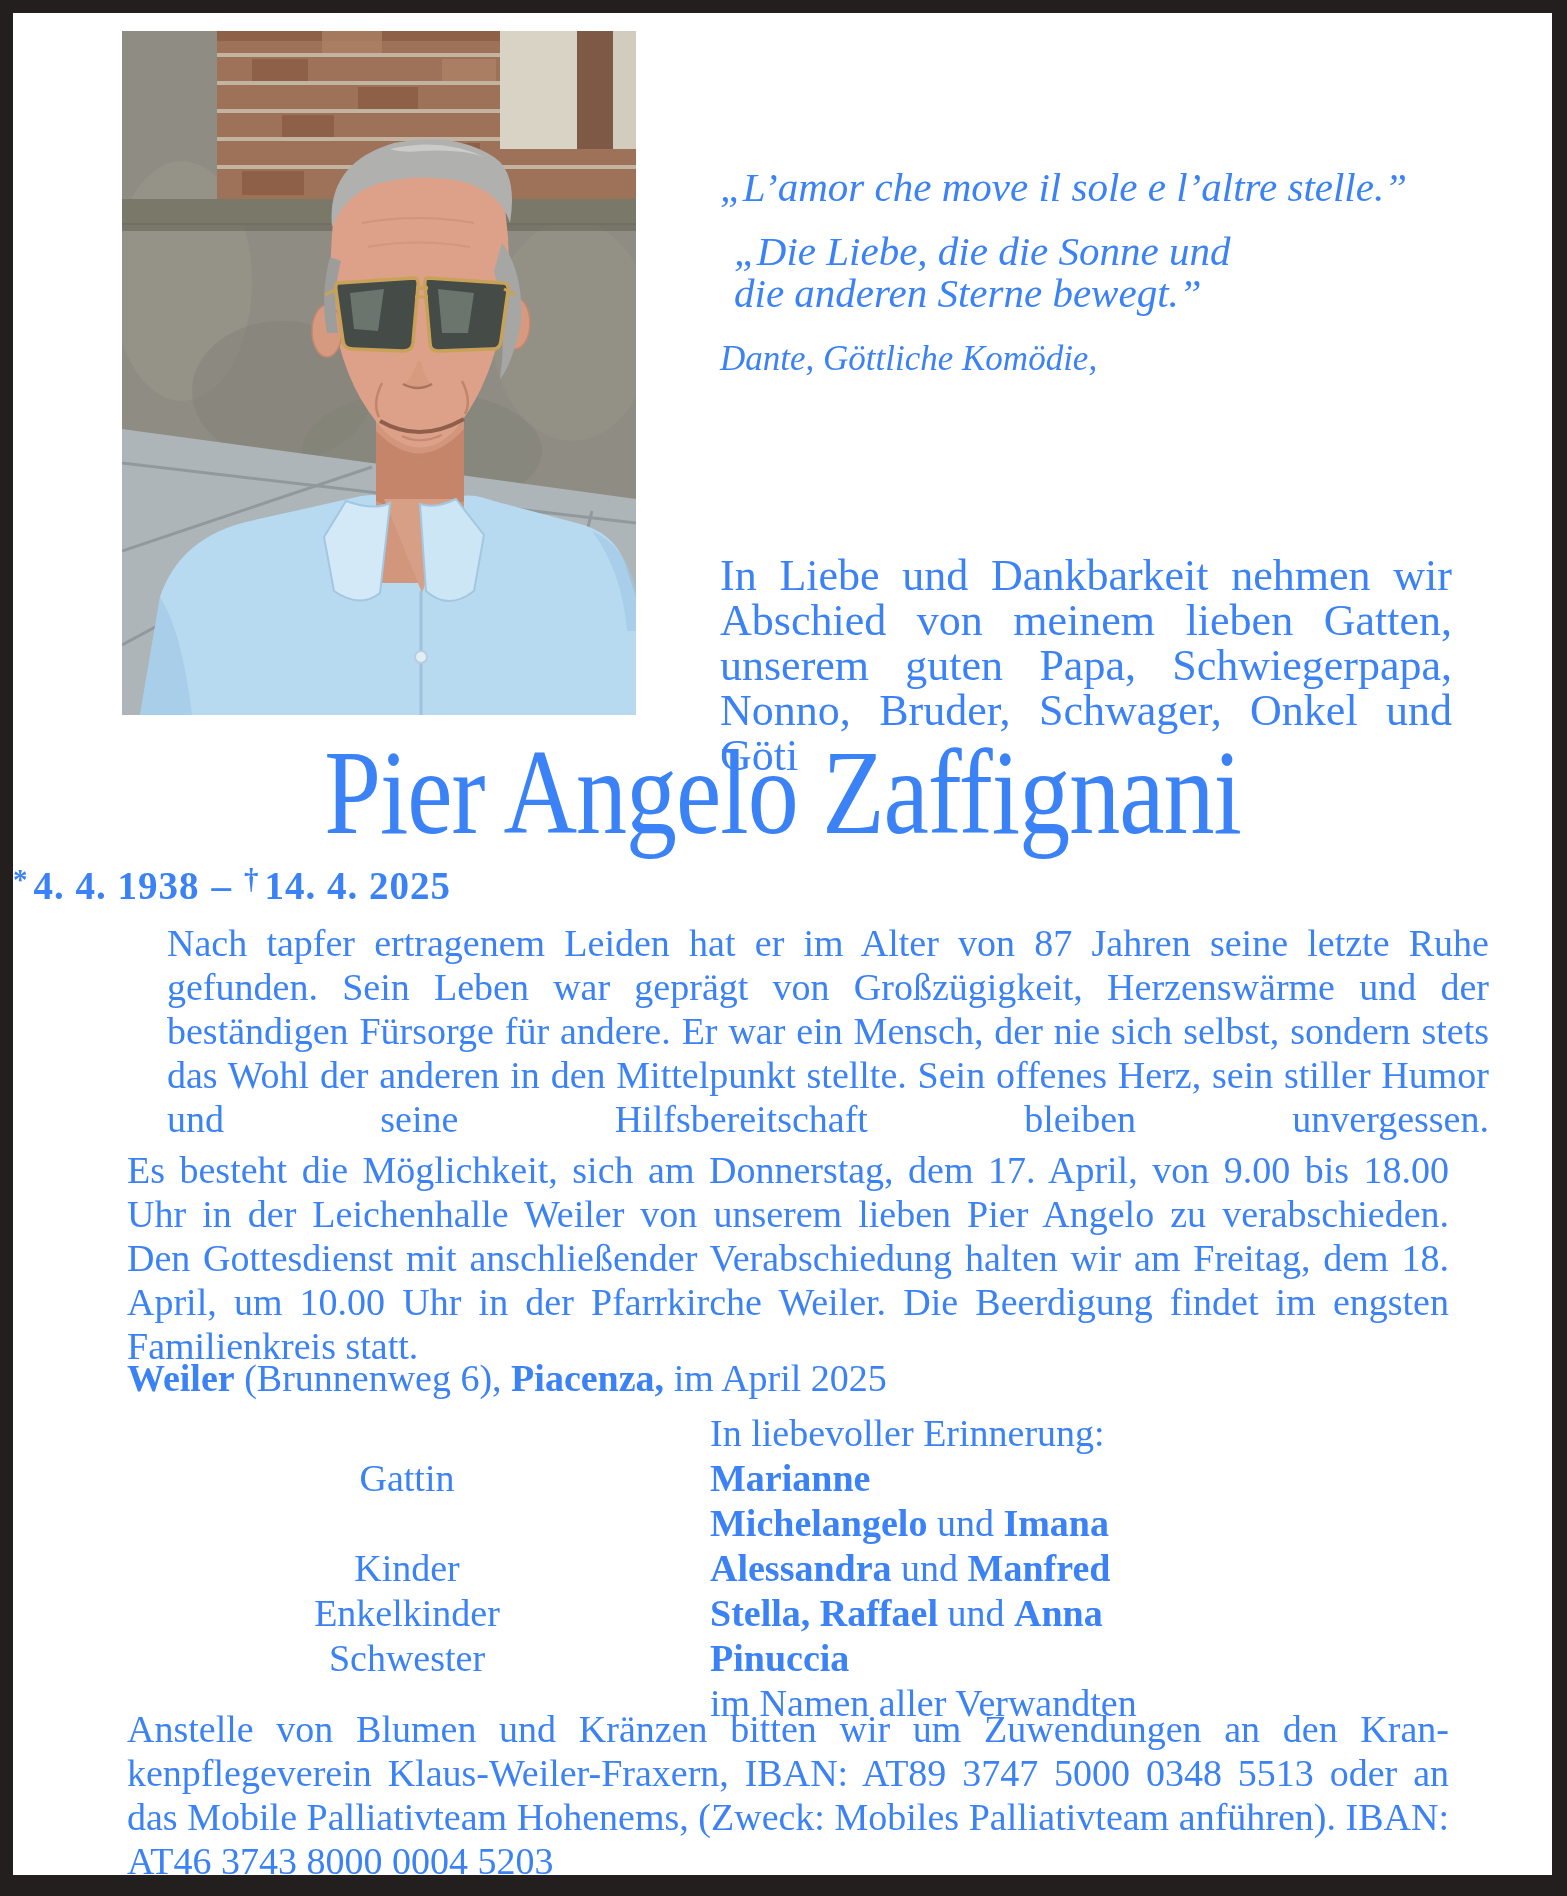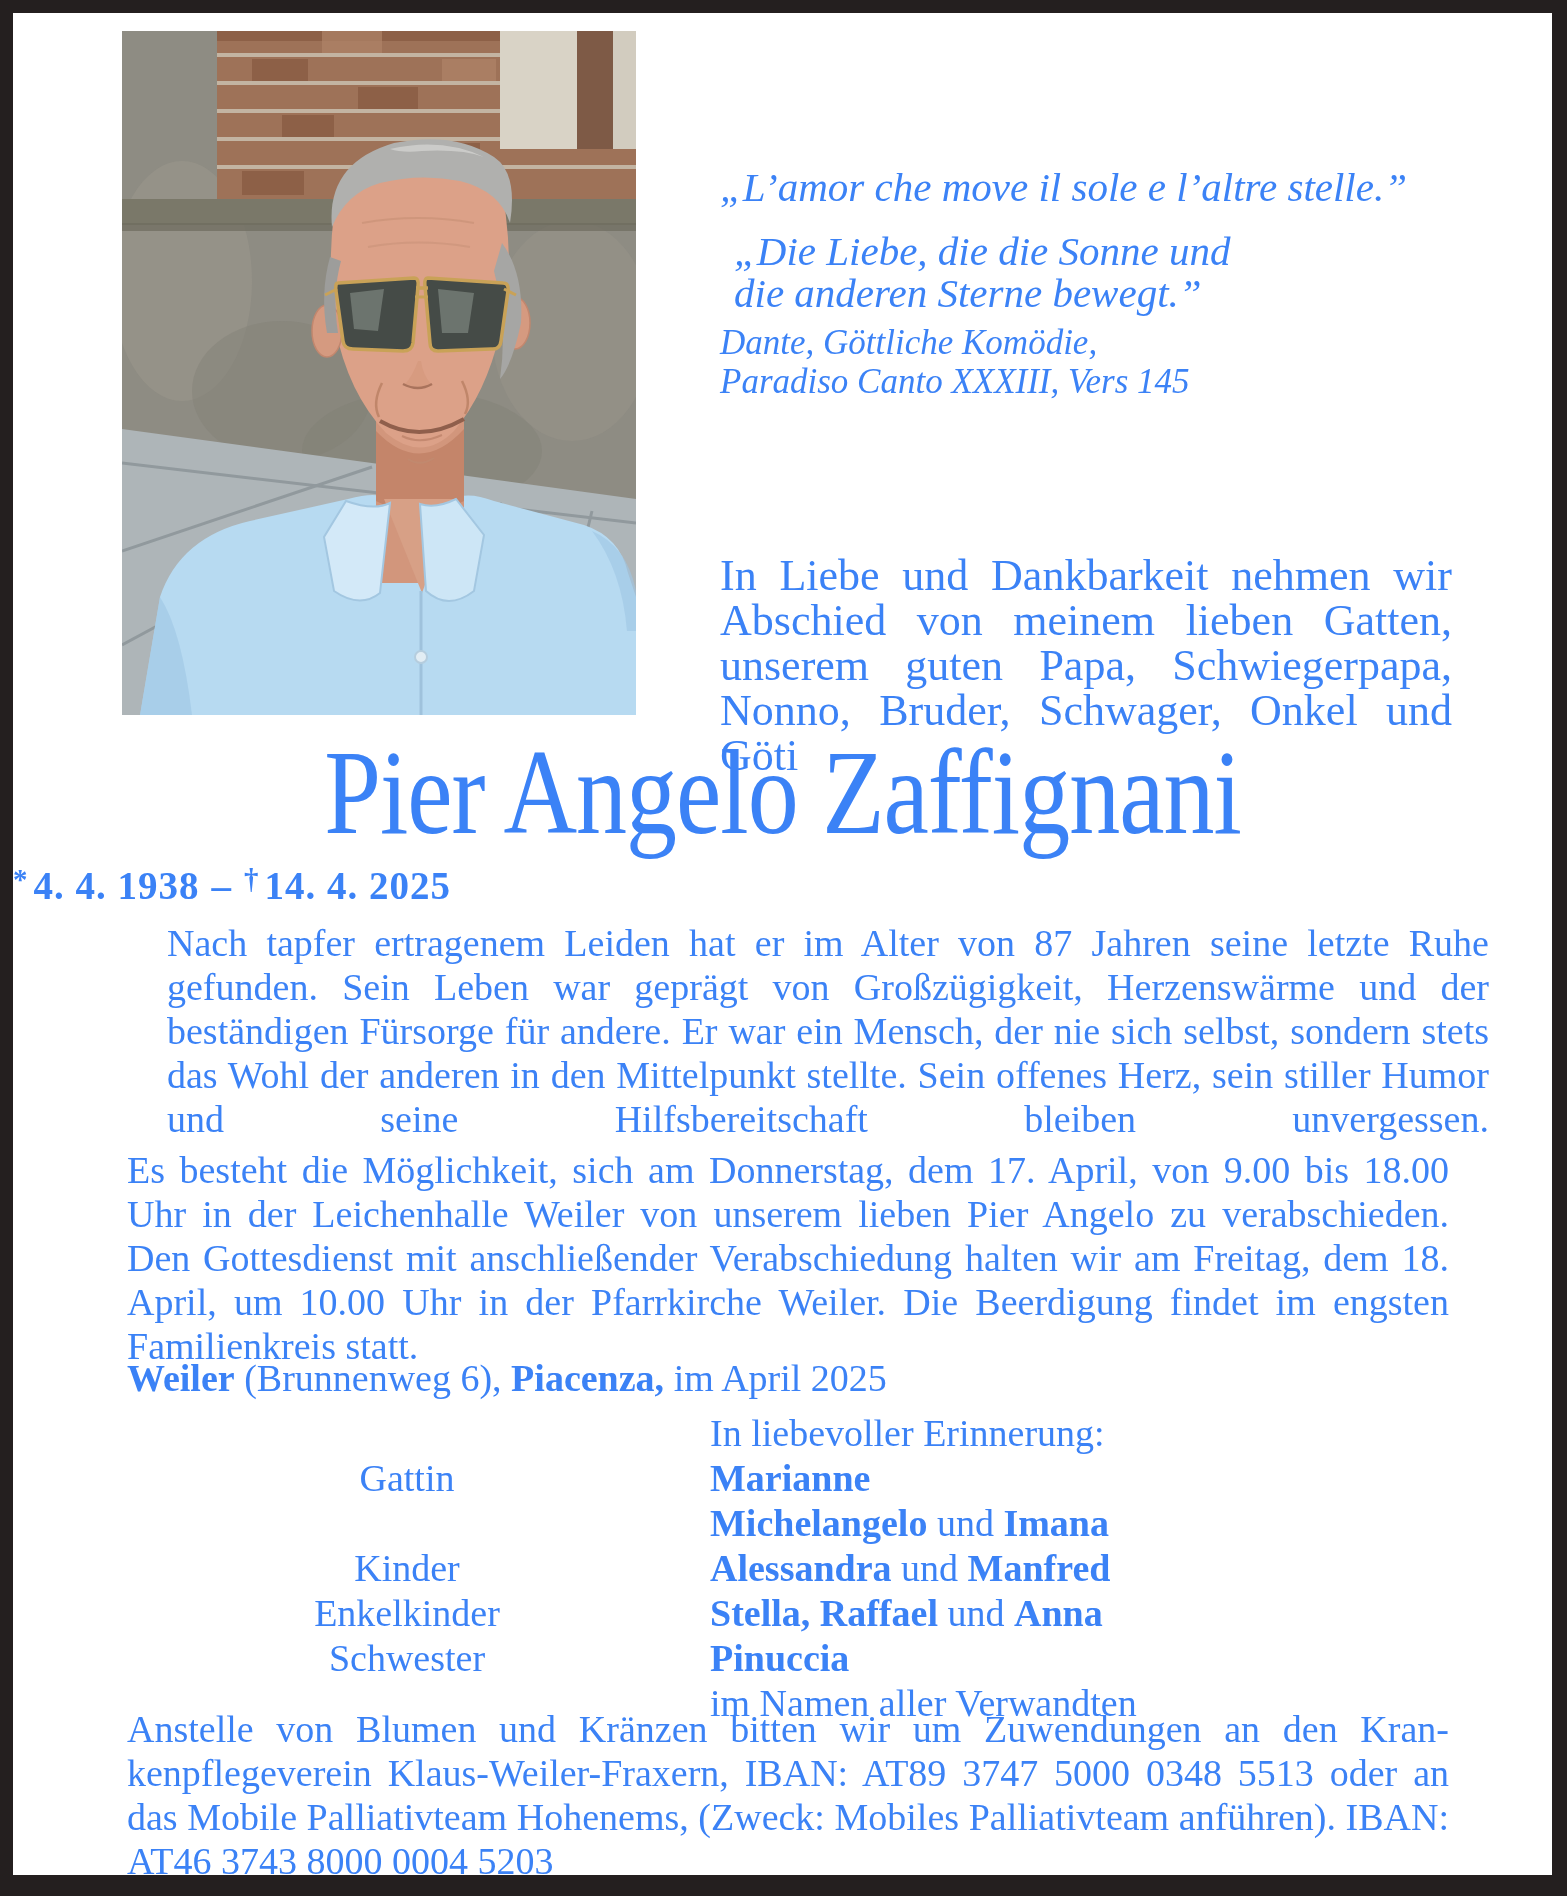--- a/index.html
+++ b/index.html
@@ -7,21 +7,21 @@
   .inner{position:absolute;left:13px;top:13px;width:1539px;height:1862px;background:#ffffff;overflow:hidden;
          font-family:Liberation Serif, serif;color:#3b82f6;}
   .block{position:absolute;}
 
   .photo{left:109px;top:18px;width:514px;height:684px;overflow:hidden;}
 
   .quote-line{font-style:italic;font-size:41px;line-height:41px;white-space:nowrap;}
   .quote1{left:707px;top:154px;}
   .quote23{left:707px;top:218px;margin-left:14px;}
   .quote23 div{margin-bottom:1px;}
-  .attr{left:707px;top:310px;font-style:italic;font-size:35px;line-height:39px;white-space:nowrap;}
+  .attr{left:707px;top:326px;font-style:italic;font-size:35px;line-height:39px;white-space:nowrap;}
 
   .intro{left:707px;top:540px;width:732px;font-size:44px;line-height:45px;
          text-align:justify;text-align-last:justify;}
 
   .name{left:0;top:716px;width:1539px;text-align:center;font-size:102px;line-height:108px;
         letter-spacing:-1px;transform:scaleY(1.18);transform-origin:50% 0;}
 
   .dates{left:0;top:850px;width:1539px;text-align:left;font-size:39px;font-weight:bold;letter-spacing:1px;}
   .sym{font-size:0.74em;vertical-align:0.34em;margin-right:5px;}
   .date-sep{margin:0 12px;}
@@ -153,21 +153,20 @@
       </svg>
     </div>
 
     <div class="block quote-line quote1">„L’amor che move il sole e l’altre stelle.”</div>
     <div class="block quote23">
       <div class="quote-line">„Die Liebe, die die Sonne und</div>
       <div class="quote-line">die anderen Sterne bewegt.”</div>
     </div>
     <div class="block attr">
       <div>Dante, Göttliche Komödie,</div>
-      <div>Paradiso Canto XXXIII, Vers 145</div>
     </div>
 
     <div class="block intro">In Liebe und Dankbarkeit nehmen wir Abschied von meinem lieben Gatten, unserem guten Papa, Schwiegerpapa, Nonno, Bruder, Schwager, Onkel und Göti</div>
 
     <div class="block name">Pier Angelo Zaffignani</div>
 
     <div class="block dates">
       <span class="sym">*</span><span>4. 4. 1938</span><span class="date-sep">–</span><span class="sym">†</span><span>14. 4. 2025</span>
     </div>
 

